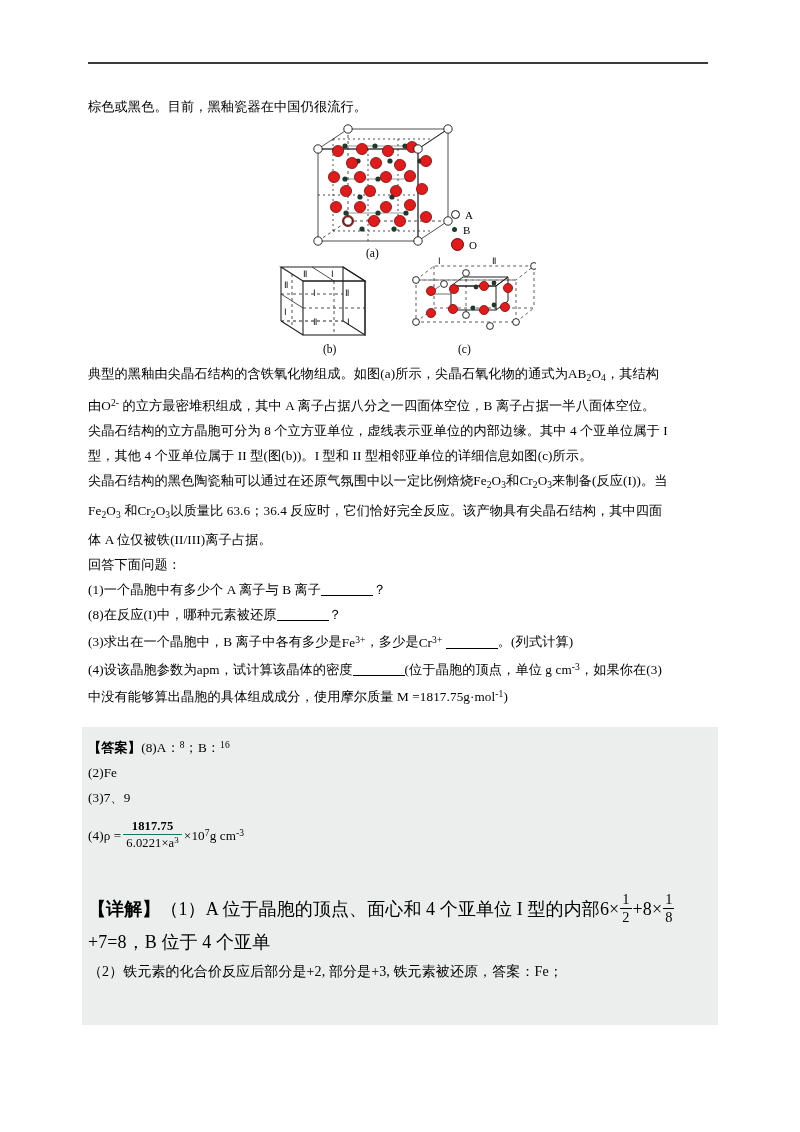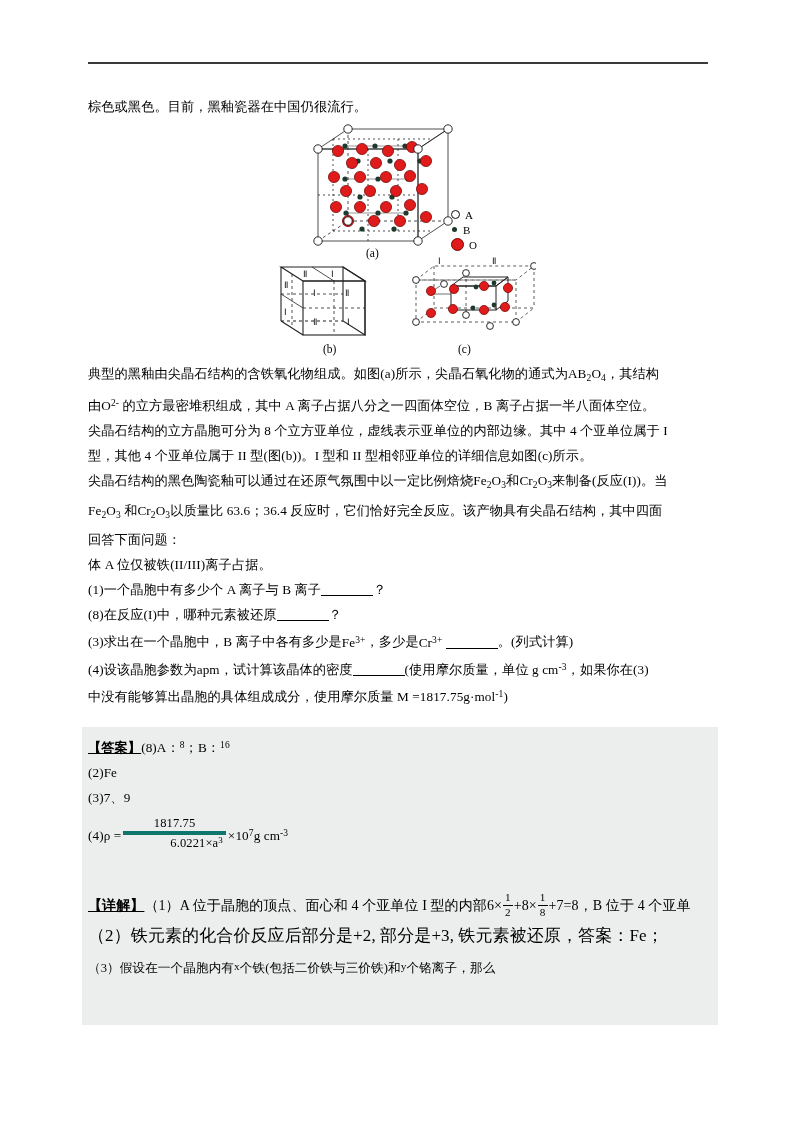--- a/index.html
+++ b/index.html
@@ -136,40 +136,40 @@
     line-height: 27px;
   }
   .exp-content {
     position: absolute;
     left: 6px;
     top: 6px;
     width: 624px;
     font-size: 12.6px;
     line-height: 30px;
   }
-  .bracket { font-weight: bold; text-decoration: underline; }
+  .bracket { font-weight: bold; }
   
   .frac {
     display: inline-block;
     vertical-align: -0.55em;
     text-align: center;
     font-size: 0.95em;
     margin: 0 2px;
   }
   .frac .num {
     display: block;
-    border-bottom: 4px solid #0f766e;
+    border-bottom: 1px solid #0f766e;
     padding: 0 3px;
     line-height: 1.25;
+    font-weight: bold;
   }
   .frac .den {
     display: block;
     padding: 0 3px;
     line-height: 1.25;
-    margin-left: 44px;
   }
   .frac-sm {
     display: inline-block;
     vertical-align: -0.5em;
     text-align: center;
     font-size: 0.8em;
     margin: 0 1px;
   }
   .frac-sm .num { display:block; border-bottom: 1px solid #000; line-height:1.2; padding: 0 2px;}
   .frac-sm .den { display:block; line-height:1.2; padding: 0 2px;}
@@ -398,37 +398,37 @@
     <p class="line">型，其他 4 个亚单位属于 II 型(图(b))。I 型和 II 型相邻亚单位的详细信息如图(c)所示。</p>
 
     <p class="line">
       <span>尖晶石结构的黑色陶瓷釉可以通过在还原气氛围中以一定比例焙烧</span><span class="fml"><span>Fe</span><span class="sub">2</span><span>O</span><span class="sub">3</span></span><span>和</span><span class="fml"><span>Cr</span><span class="sub">2</span><span>O</span><span class="sub">3</span></span><span>来制备(反应(I))。当</span>
     </p>
 
     <p class="line">
       <span class="fml"><span>Fe</span><span class="sub">2</span><span>O</span><span class="sub">3</span></span> <span>和</span><span class="fml"><span>Cr</span><span class="sub">2</span><span>O</span><span class="sub">3</span></span><span>以质量比 63.6；36.4 反应时，它们恰好完全反应。该产物具有尖晶石结构，其中四面</span>
     </p>
 
+    <p class="line">体 A 位仅被铁(II/III)离子占据。</p>
     <p class="line">回答下面问题：</p>
-    <p class="line">体 A 位仅被铁(II/III)离子占据。</p>
 
     <p class="line">
       <span>(1)一个晶胞中有多少个 A 离子与 B 离子</span><span class="blank"></span><span>？</span>
     </p>
 
     <p class="line">
       <span>(8)在反应(I)中，哪种元素被还原</span><span class="blank"></span><span>？</span>
     </p>
 
     <p class="line">
       <span>(3)求出在一个晶胞中，B 离子中各有多少是</span><span class="fml"><span>Fe</span><span class="sup">3+</span></span><span>，多少是</span><span class="fml"><span>Cr</span><span class="sup">3+</span></span> <span class="blank"></span><span>。(列式计算)</span>
     </p>
 
     <p class="line">
-      <span>(4)设该晶胞参数为</span><span class="ital">apm</span><span>，试计算该晶体的密度</span><span class="blank"></span><span>(使用摩尔质量，单位 g cm</span><span class="sup">-3</span><span>，如果你在(3)</span>
+      <span>(4)设该晶胞参数为</span><span class="ital">apm</span><span>，试计算该晶体的密度</span><span class="blank"></span><span>(位于晶胞的顶点，单位 g cm</span><span class="sup">-3</span><span>，如果你在(3)</span>
     </p>
 
     <p class="line">
       <span>中没有能够算出晶胞的具体组成成分，使用摩尔质量 M =1817.75g·mol</span><span class="sup">-1</span><span>)</span>
     </p>
 
   </div>
 
   <div class="answer-box">
     <div class="ans-content">
@@ -440,25 +440,22 @@
       </p>
       <p class="line">(3)7、9</p>
       <p class="line" style="line-height:46px;">
         <span>(4)</span><span class="ital">ρ</span> <span>=</span><span class="frac"><span class="num">1817.75</span><span class="den"><span>6.0221×</span><span class="ital">a</span><span class="sup">3</span></span></span><span>×10</span><span class="sup">7</span><span>g cm</span><span class="sup">-3</span>
       </p>
     </div>
   </div>
 
   <div class="explain-box">
     <div class="exp-content">
-      <p class="line" style="font-size:14px;line-height:30px;">
+      <p class="line" style="font-size:18px;line-height:30px;">
         <span class="bracket">【详解】</span><span>（1）A 位于晶胞的顶点、面心和 4 个亚单位 I 型的内部</span><span>6×</span><span class="frac-sm"><span class="num">1</span><span class="den">2</span></span><span>+8×</span><span class="frac-sm"><span class="num">1</span><span class="den">8</span></span><span>+7=8</span><span>，B 位于 4 个亚单</span>
       </p>
-      <p class="line" style="font-size:17px;line-height:30px;">
+      <p class="line" style="font-size:14px;line-height:30px;">
         <span>（2）铁元素的化合价反应后部分是+2, 部分是+3, 铁元素被还原，答案：</span><span class="fml">Fe</span><span>；</span>
-      </p>
-      <p class="line" style="font-size:12.6px;line-height:30px;">
-        <span>（3）假设在一个晶胞内有</span><span class="ital sup" style="font-size:0.9em;vertical-align:0.2em;">x</span><span>个铁(包括二价铁与三价铁)和</span><span class="ital sup" style="font-size:0.9em;vertical-align:0.2em;">y</span><span>个铬离子，那么</span>
       </p>
     </div>
   </div>
 
 </div>
 
 </body></html>

